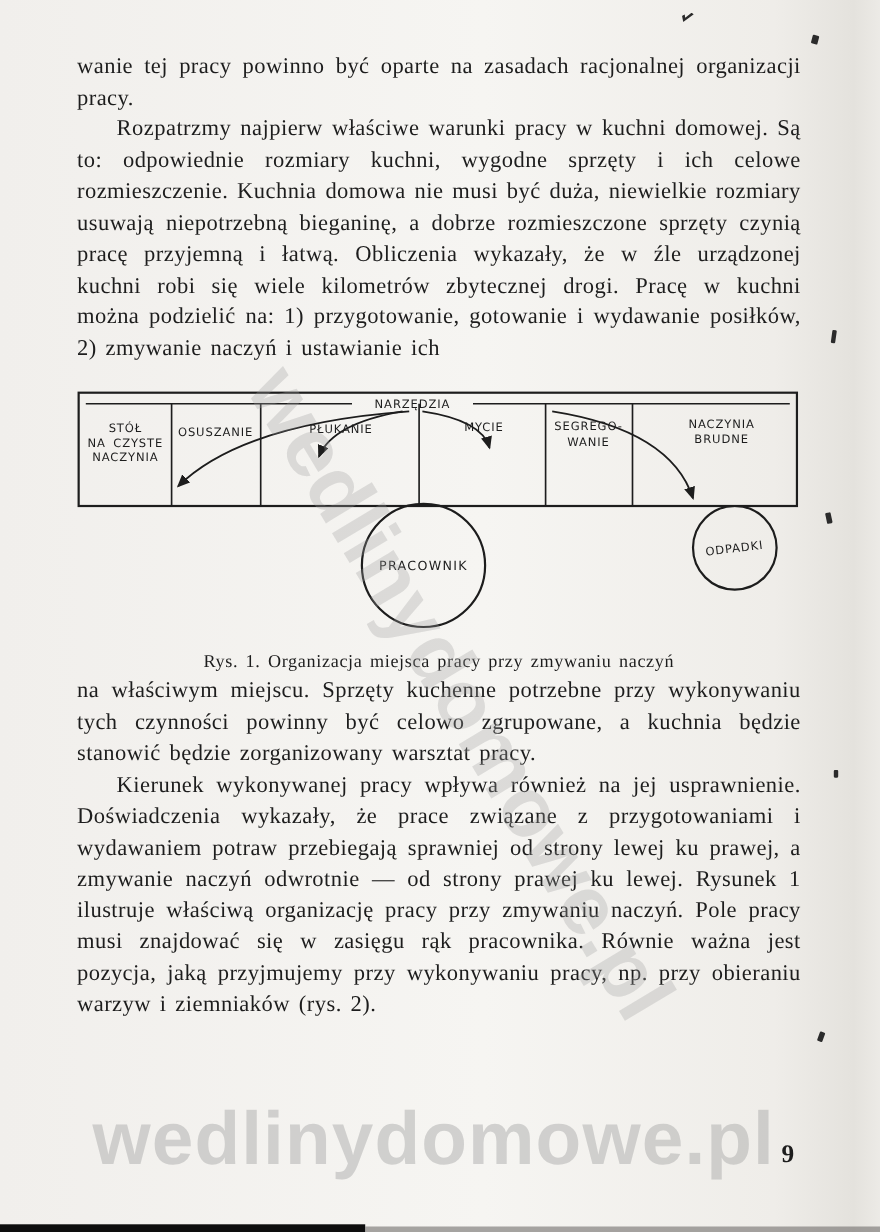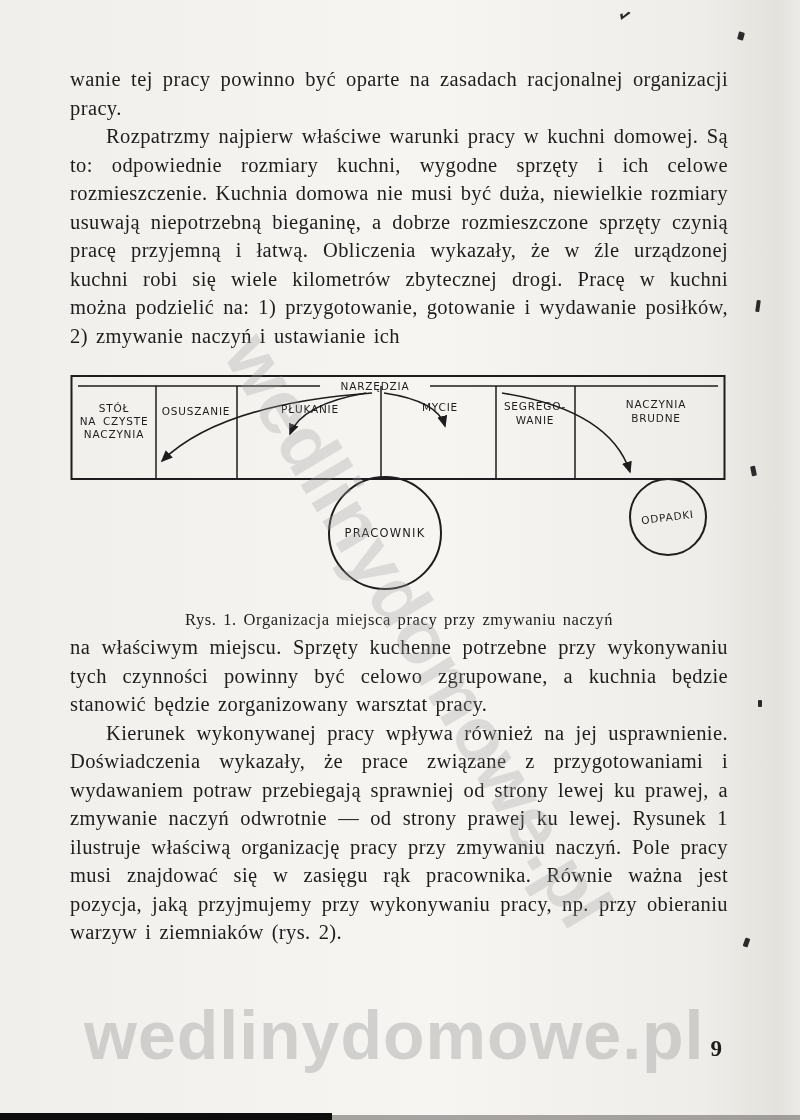--- a/index.html
+++ b/index.html
@@ -11,21 +11,21 @@
     color:#1d1d1d;
     overflow:hidden;
   }
   
   .logo{position:absolute;left:20px;top:4px;width:132px;text-align:center;z-index:1;}
   .logo .crest{display:inline-block;}
   .logo-title{font-family:"Liberation Sans",sans-serif;font-size:9.5px;font-weight:bold;letter-spacing:1.4px;color:#3a3a3a;margin-top:2px;white-space:nowrap;}
   .logo-sub{font-family:"Liberation Sans",sans-serif;font-size:6.5px;letter-spacing:1.6px;color:#8d8d8d;border-top:1px solid #b5b5b5;border-bottom:1px solid #b5b5b5;padding:1px 0;margin-top:2px;white-space:nowrap;}
   
   .text-block{
-    position:absolute;left:70px;top:65px;width:658px;z-index:2;
+    position:absolute;left:70px;top:46px;width:658px;z-index:2;
     font-size:20.5px;line-height:28.5px;text-align:justify;
     letter-spacing:0.4px;word-spacing:2.5px;
   }
   .para{margin:0;}
   .indent{text-indent:36px;}
   
   .figure{margin:16px 0 0 0;padding:0;}
   .figure svg{display:block;width:656px;height:auto;}
   .caption{
     text-align:center;font-size:16.5px;letter-spacing:0.6px;word-spacing:2px;

